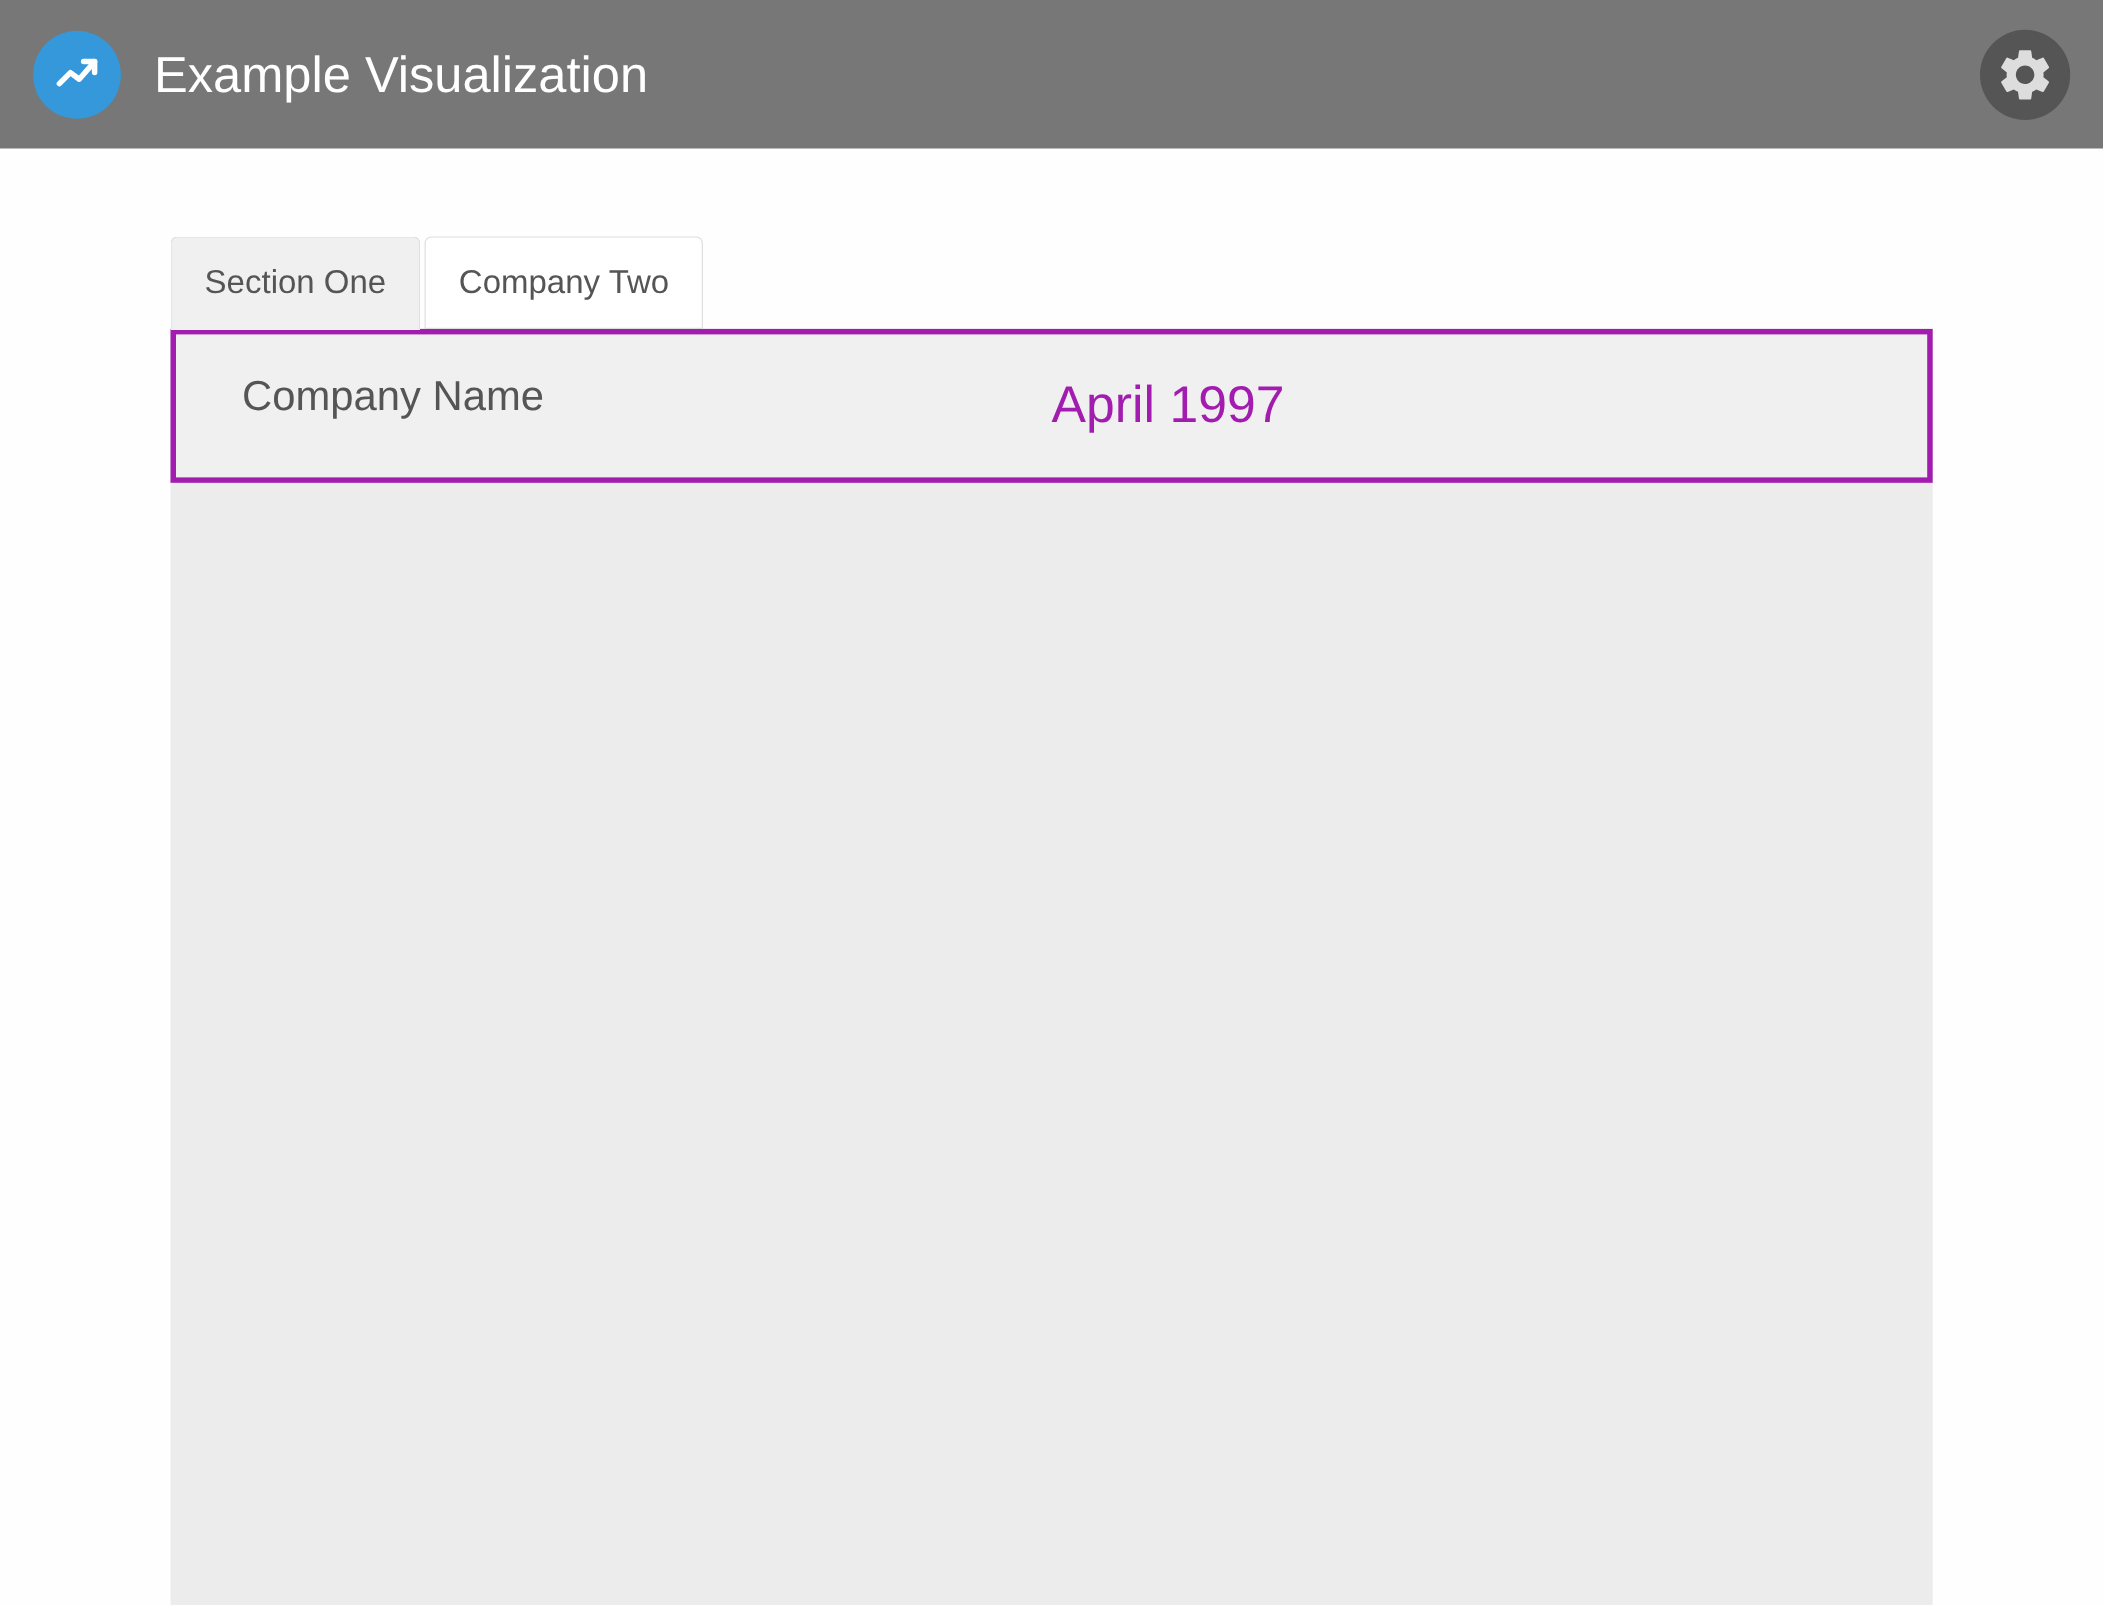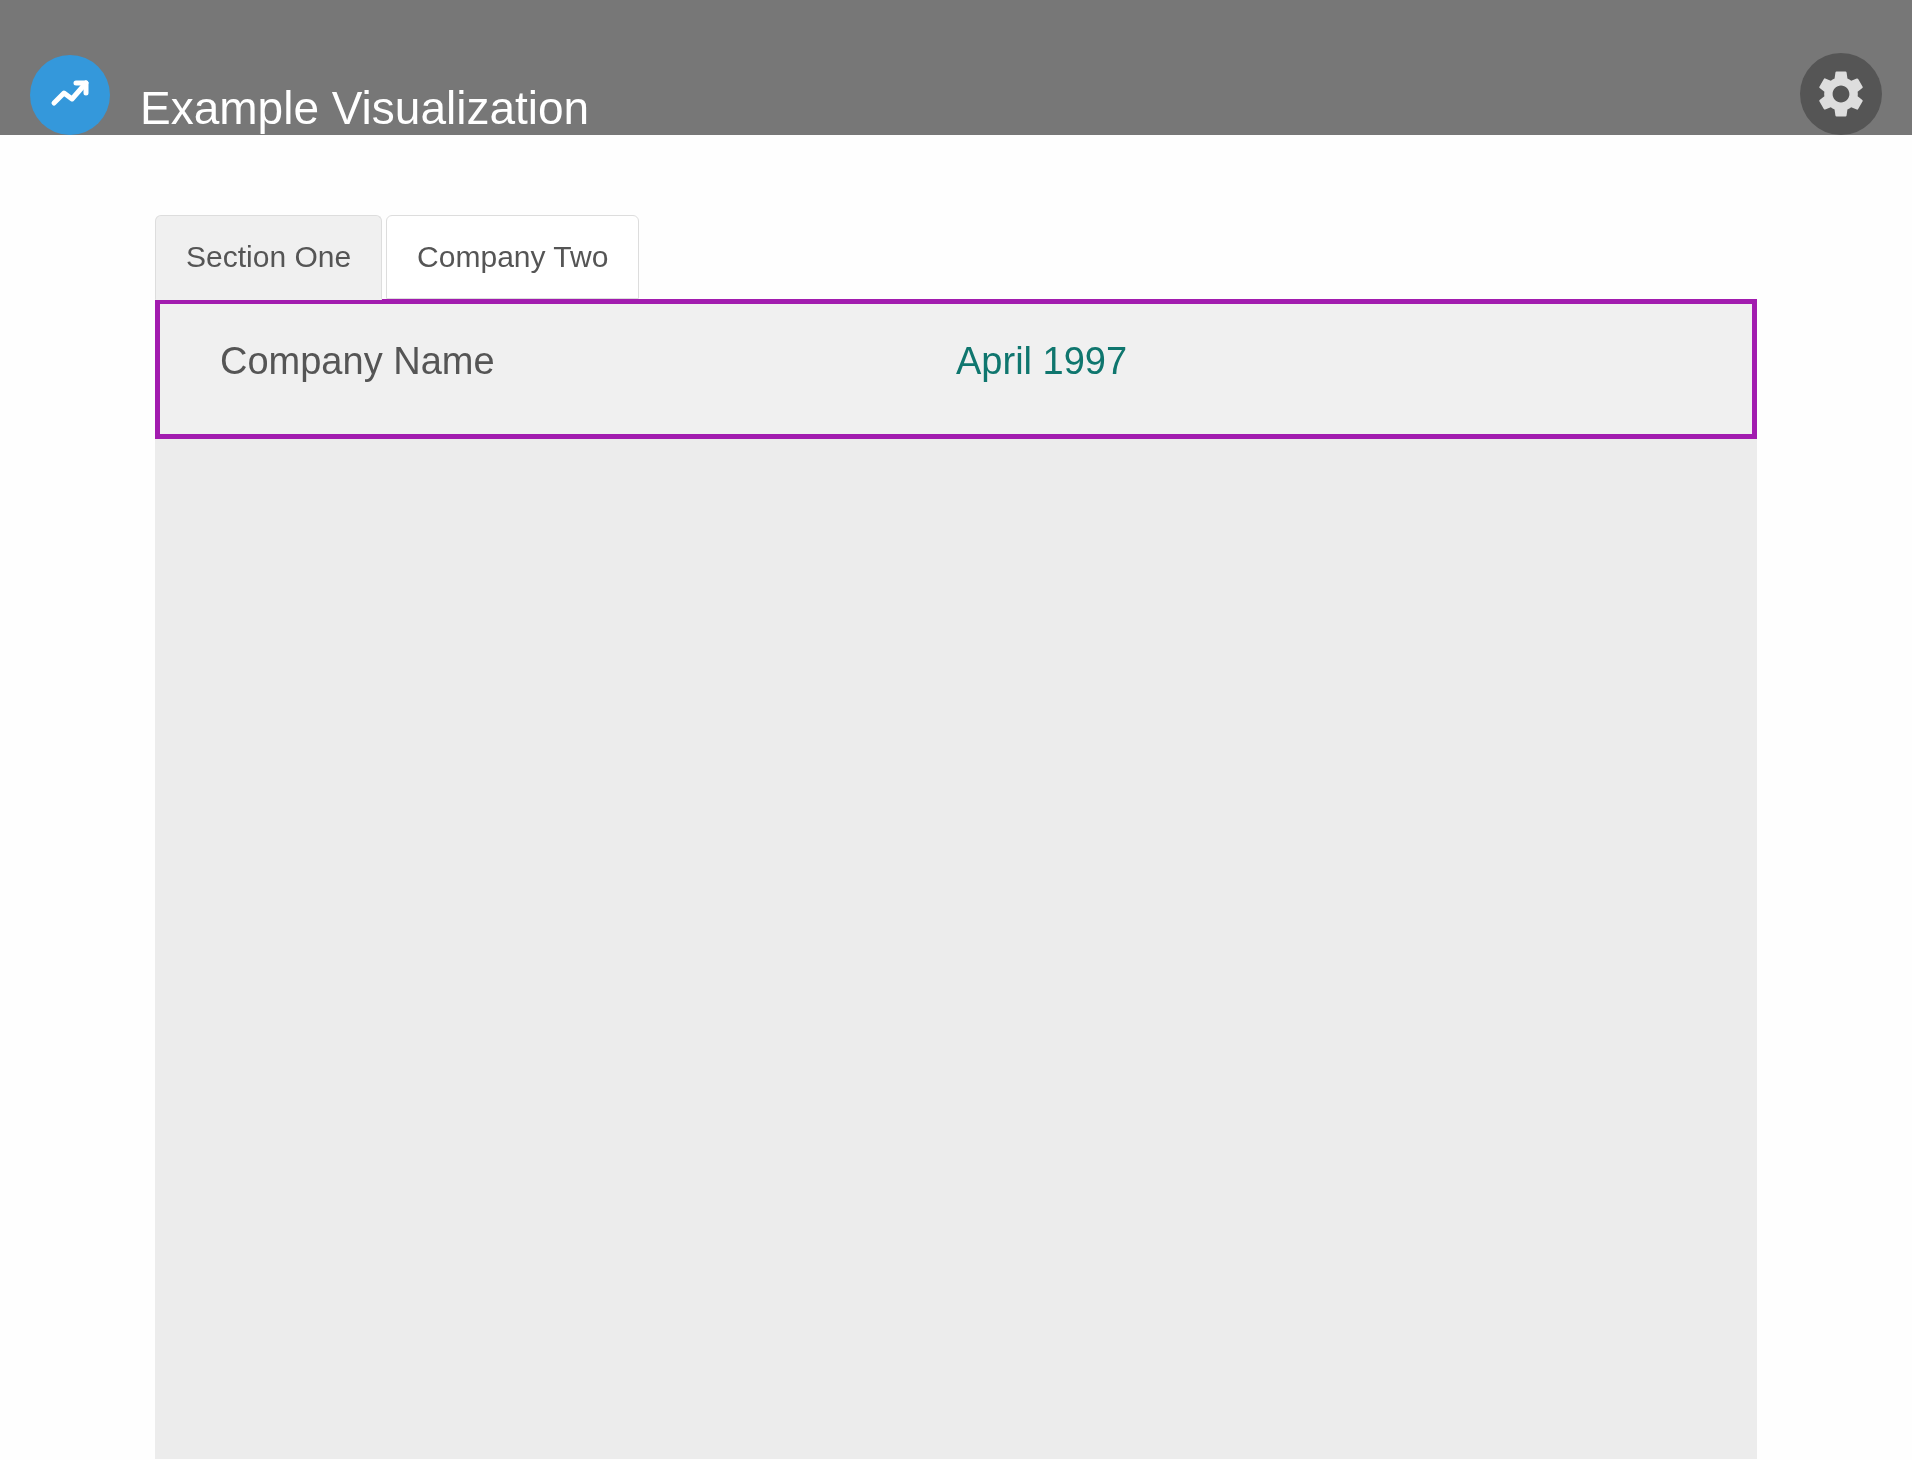--- a/index.html
+++ b/index.html
@@ -11,21 +11,21 @@
       font-family: -apple-system, BlinkMacSystemFont, "Segoe UI", Helvetica, Arial, sans-serif;
       background: #fefefe;
       width: 1912px;
       height: 1460px;
       overflow: hidden;
     }
     .header {
       background: #777777;
       height: 135px;
       display: flex;
-      align-items: flex-end;
+      align-items: center;
       padding: 0 30px;
       position: relative;
     }
     .logo-icon {
       width: 80px;
       height: 80px;
       border-radius: 50%;
       background: #3498db;
       display: flex;
       align-items: center;
@@ -98,22 +98,22 @@
     .content-row {
       display: flex;
       padding: 36px 60px;
     }
     .content-label {
       font-size: 38px;
       color: #555555;
       flex: 0 0 50%;
     }
     .content-value {
-      font-size: 38px;
-      color: #0f766e;
+      font-size: 47px;
+      color: #a21caf;
     }
     .below-area {
       background: #ececec;
       min-height: 1020px;
       width: 100%;
     }
   </style>
 </head>
 <body>
 

